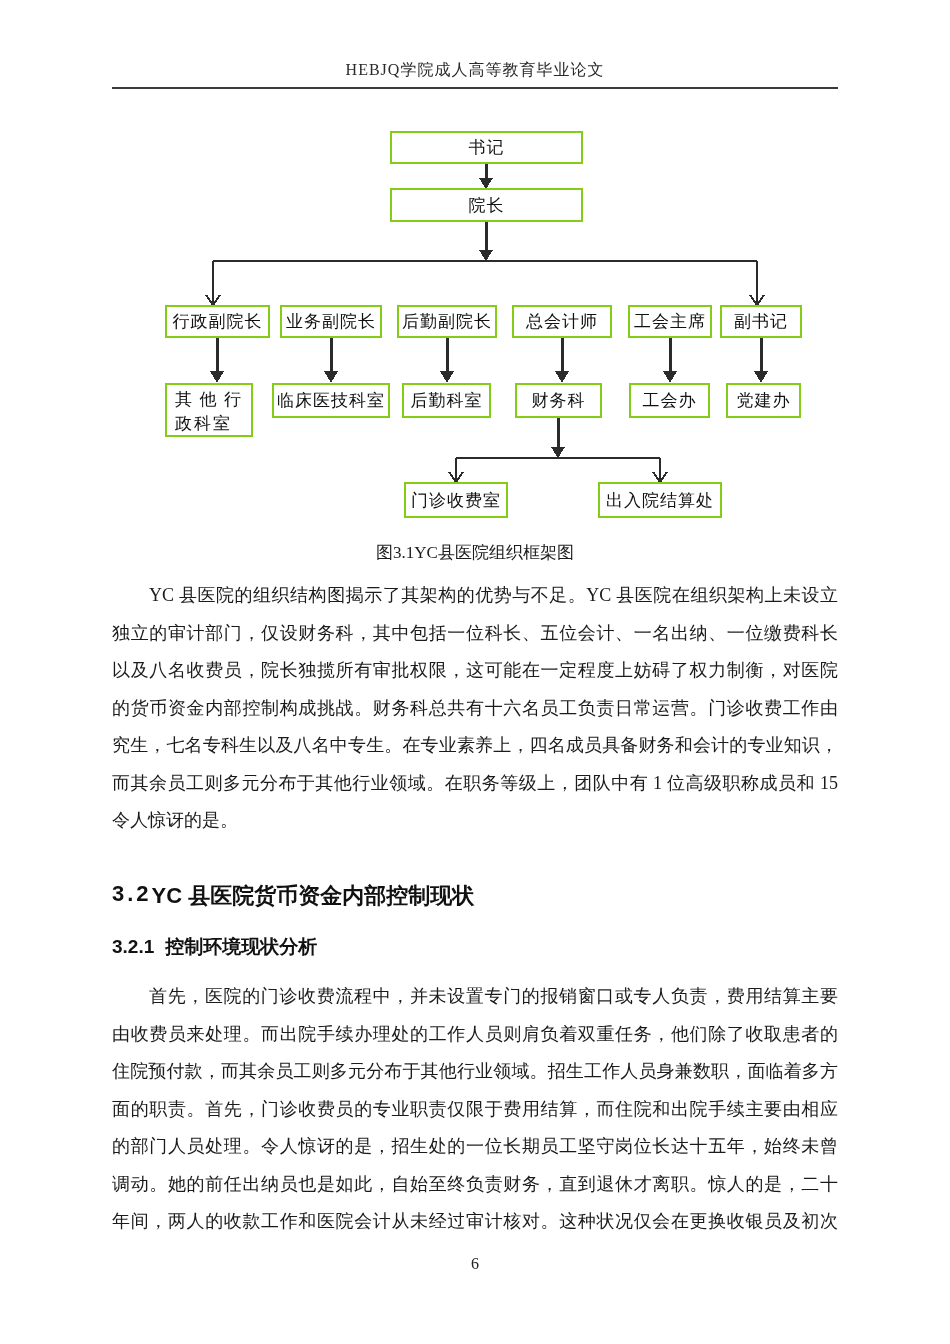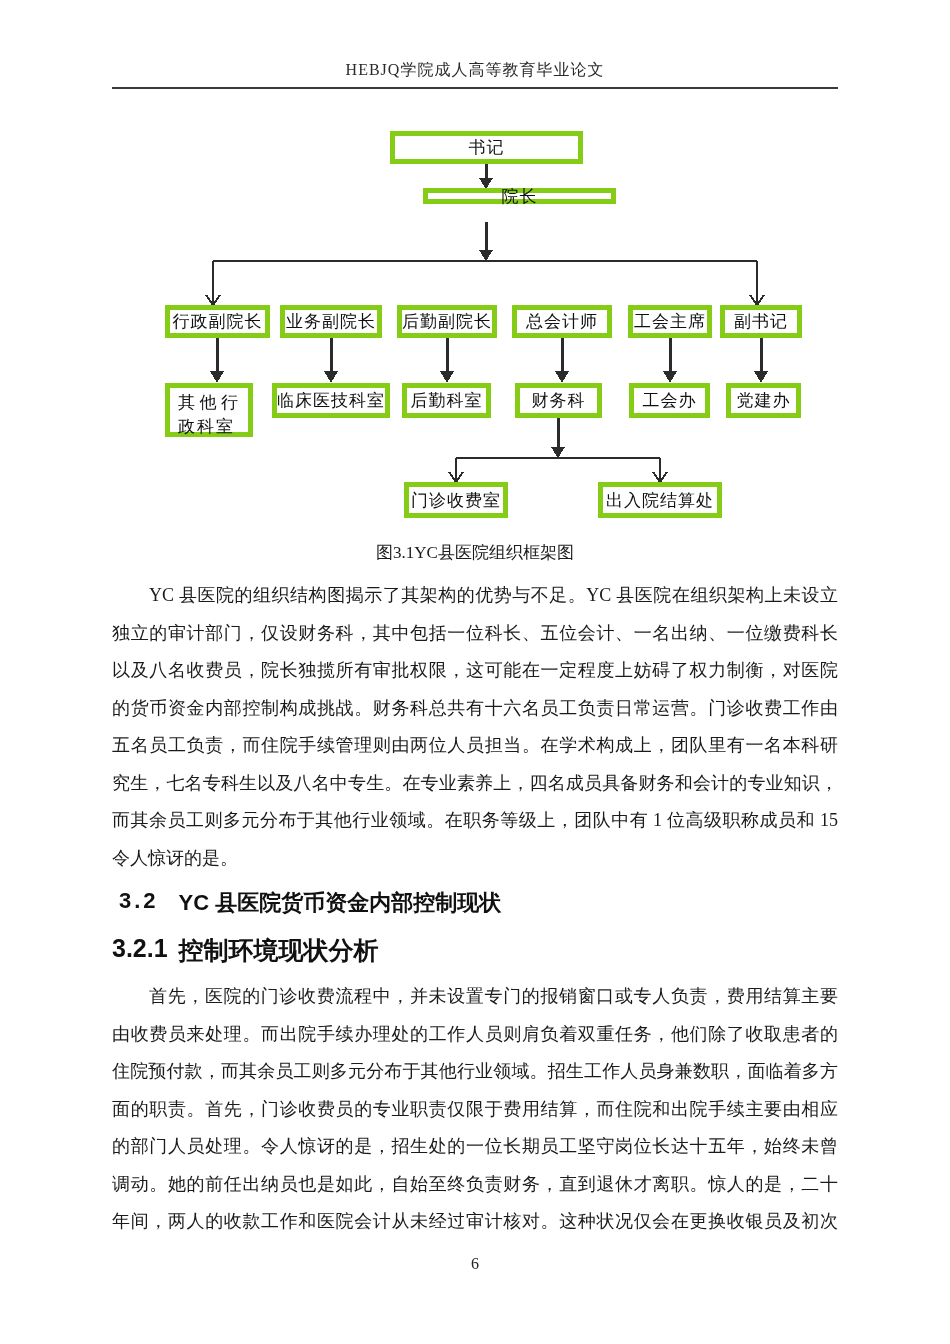--- a/index.html
+++ b/index.html
@@ -16,25 +16,25 @@
   }
   .hdr-rule {
     position:absolute; top:87px; left:112px; width:726px; height:0;
     border-top:2px solid #3a3a3a;
   }
   
   .chart { position:absolute; top:120px; left:0; width:950px; height:420px; }
   .chart svg { position:absolute; top:0; left:0; }
   .obox {
     position:absolute; box-sizing:border-box; background:#fff;
-    border:5px solid #84cc16; display:flex; align-items:center; justify-content:center;
+    border:2px solid #84cc16; display:flex; align-items:center; justify-content:center;
     font-size:17px; letter-spacing:1px; color:#111;
   }
   .b-shuji      { left:390px; top:11px;  width:193px; height:33px; }
-  .b-yuanzhang  { left:390px; top:68px;  width:193px; height:16px;margin-left:33px; }
+  .b-yuanzhang  { left:390px; top:68px;  width:193px; height:34px; }
   .b-xingzheng  { left:165px; top:185px; width:105px; height:33px; }
   .b-yewu       { left:280px; top:185px; width:102px; height:33px; }
   .b-houqinfu   { left:397px; top:185px; width:100px; height:33px; }
   .b-zonghuiji  { left:512px; top:185px; width:100px; height:33px; }
   .b-ghzhuxi    { left:628px; top:185px; width:84px;  height:33px; }
   .b-fushuji    { left:720px; top:185px; width:82px;  height:33px; }
   .b-qita       { left:165px; top:263px; width:88px;  height:54px;
                   display:block; padding:3px 8px; line-height:24px;
                   text-align:justify; letter-spacing:2px; }
   .b-linchuang  { left:272px; top:263px; width:118px; height:35px; }
@@ -57,28 +57,28 @@
     height:37.5px; line-height:37.5px;
     text-align:justify; text-align-last:justify;
   }
   .pline.last { text-align-last:left; }
   .pline.indent { text-indent:37px; }
   
   .sec-h {
     position:absolute; top:881px; left:112px;
     font-family:"Liberation Sans","DejaVu Sans",sans-serif;
     font-weight:bold; font-size:22px; color:#111;
-    display:flex; gap:20px; margin:7px;
+    display:flex; margin:0;
   }
   .sec-h .num { letter-spacing:3px; }
   .sub-h {
     position:absolute; top:934px; left:112px;
     font-family:"Liberation Sans","DejaVu Sans",sans-serif;
-    font-weight:bold; font-size:25px; color:#111;
-    display:flex; gap:11px; margin:0;
+    font-weight:bold; font-size:19px; color:#111;
+    display:flex; gap:11px; margin:0;align-items:center;
   }
   
   .pageno {
     position:absolute; top:1255px; left:0; width:950px;
     text-align:center; font-size:16px; color:#222;
   }
 </style>
 </head>
 <body>
 
@@ -143,21 +143,20 @@
   <div class="obox b-churuyuan">出入院结算处</div>
 </div>
 
 <div class="fig-caption">图3.1YC县医院组织框架图</div>
 
 <div class="para para-1">
   <div class="pline indent">YC 县医院的组织结构图揭示了其架构的优势与不足。YC 县医院在组织架构上未设立</div>
   <div class="pline">独立的审计部门，仅设财务科，其中包括一位科长、五位会计、一名出纳、一位缴费科长</div>
   <div class="pline">以及八名收费员，院长独揽所有审批权限，这可能在一定程度上妨碍了权力制衡，对医院</div>
   <div class="pline">的货币资金内部控制构成挑战。财务科总共有十六名员工负责日常运营。门诊收费工作由</div>
-  <div class="pline">五名员工负责，而住院手续管理则由两位人员担当。在学术构成上，团队里有一名本科研</div>
   <div class="pline">究生，七名专科生以及八名中专生。在专业素养上，四名成员具备财务和会计的专业知识，</div>
   <div class="pline">而其余员工则多元分布于其他行业领域。在职务等级上，团队中有 1 位高级职称成员和 15</div>
   <div class="pline last">令人惊讶的是。</div>
 </div>
 
 <h2 class="sec-h">
   <span class="num">3.2</span>
   <span>YC 县医院货币资金内部控制现状</span>
 </h2>
 

